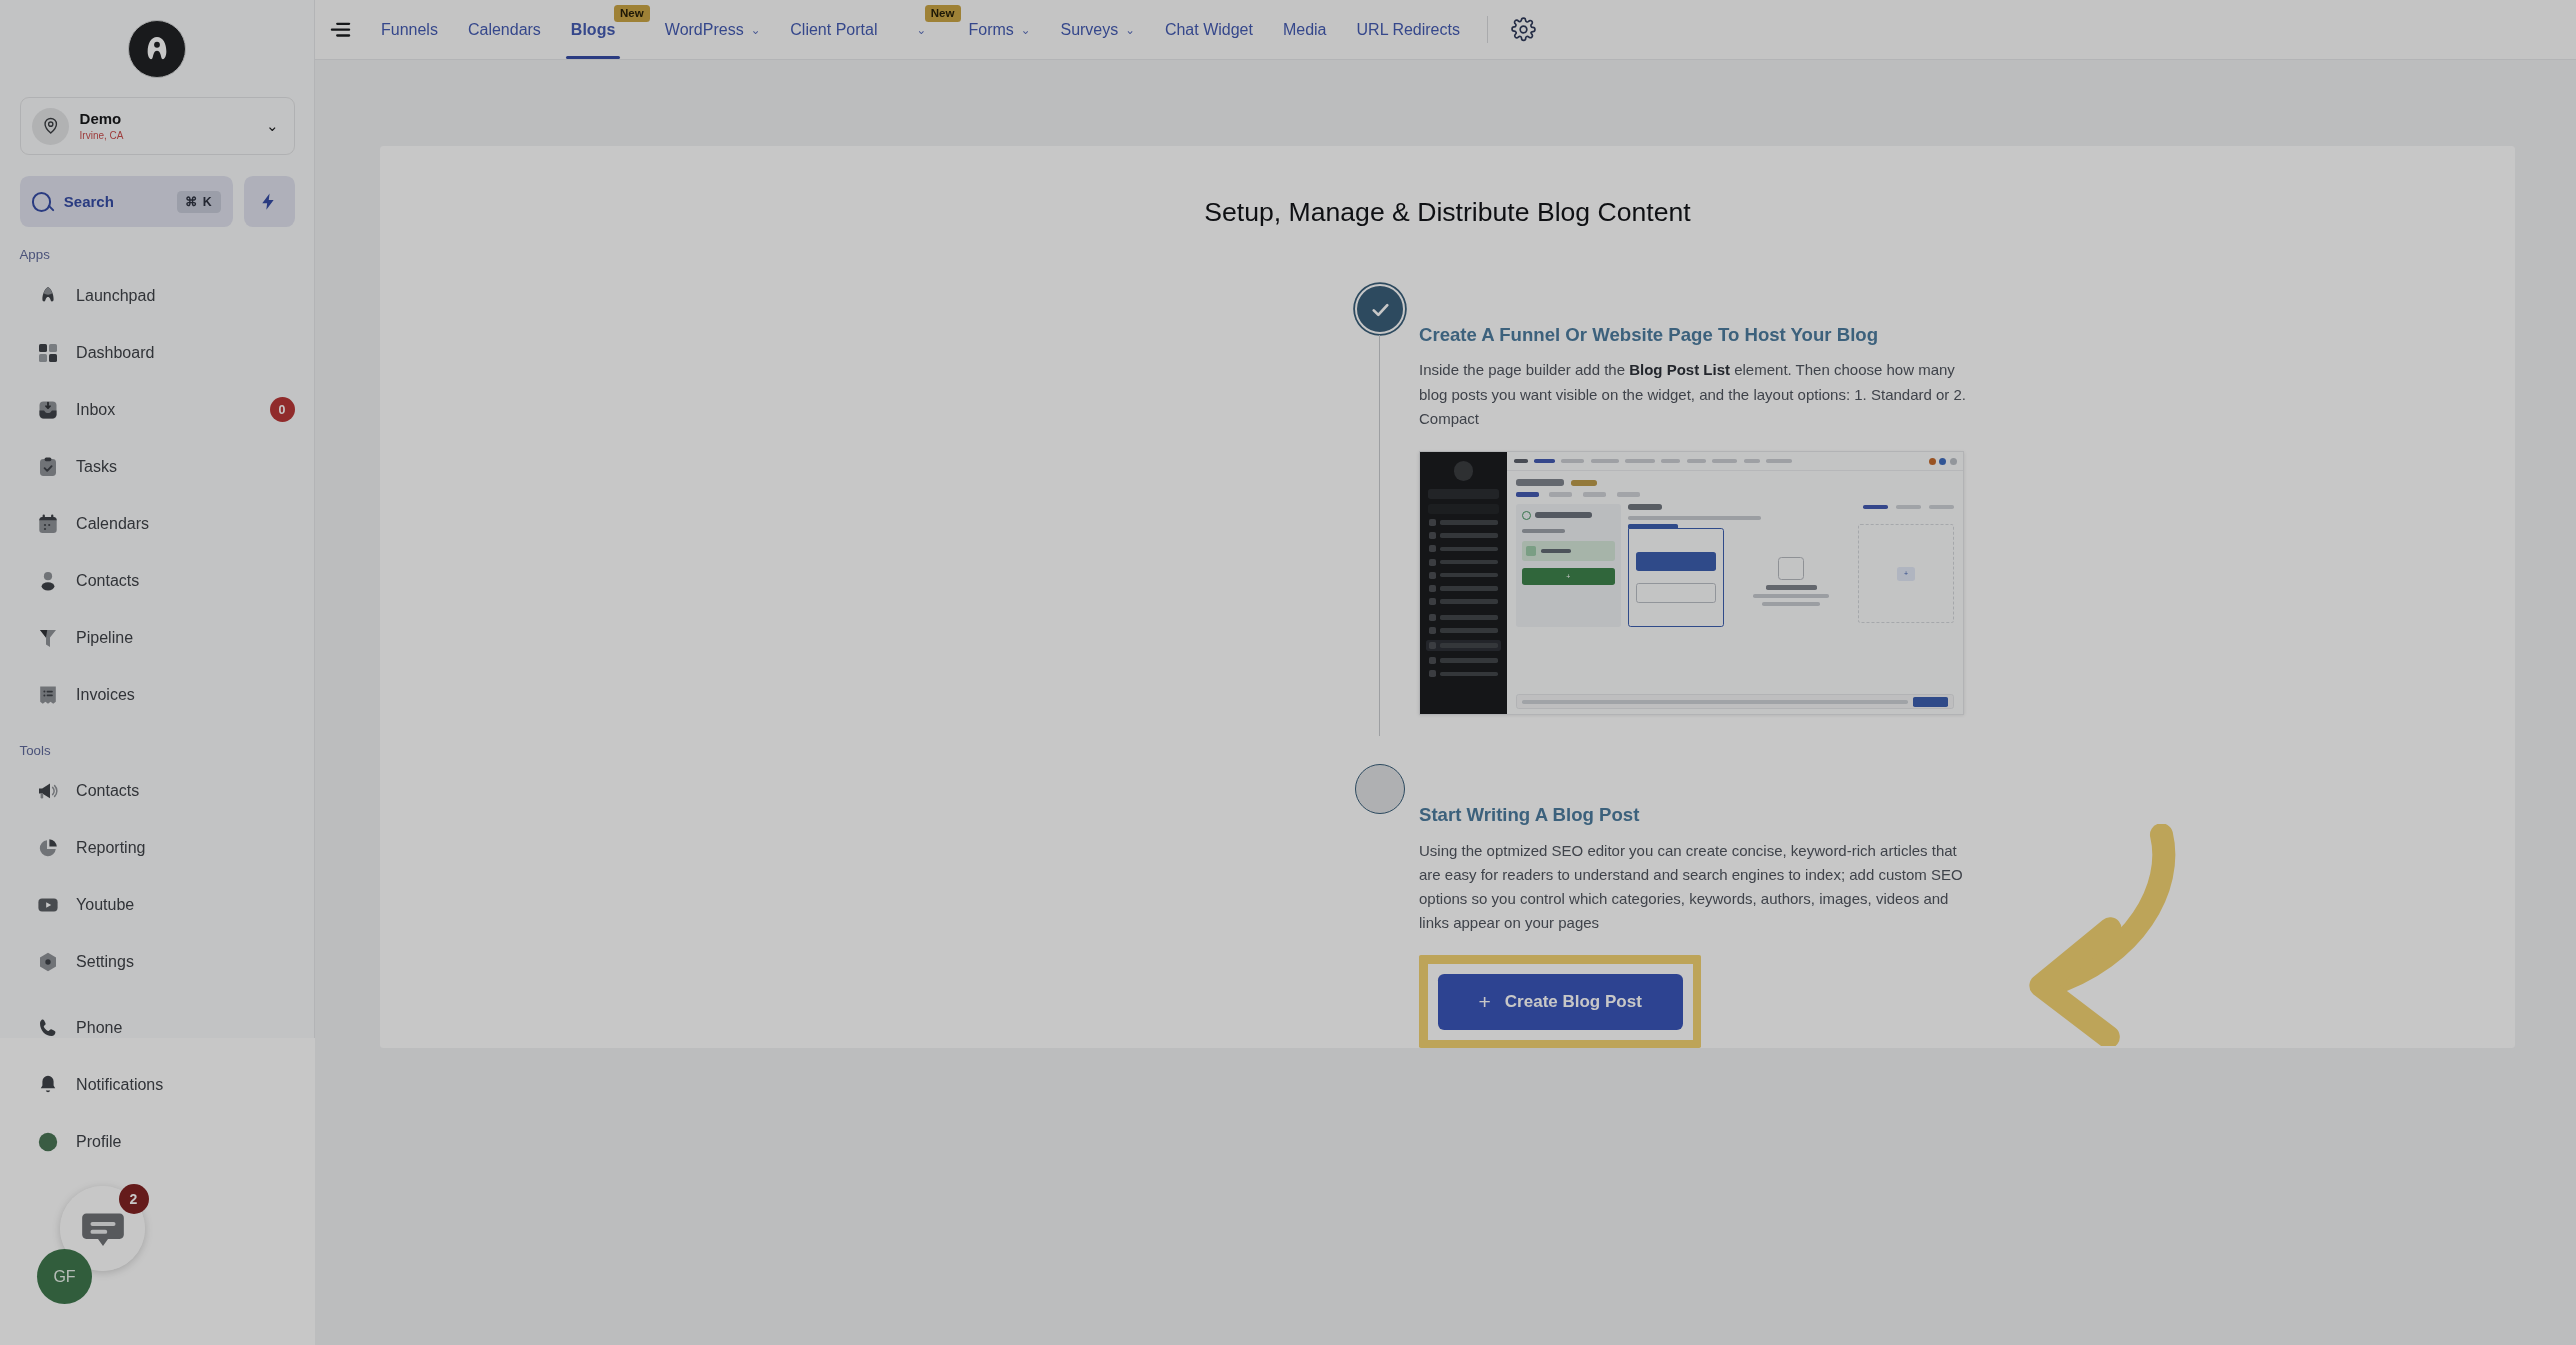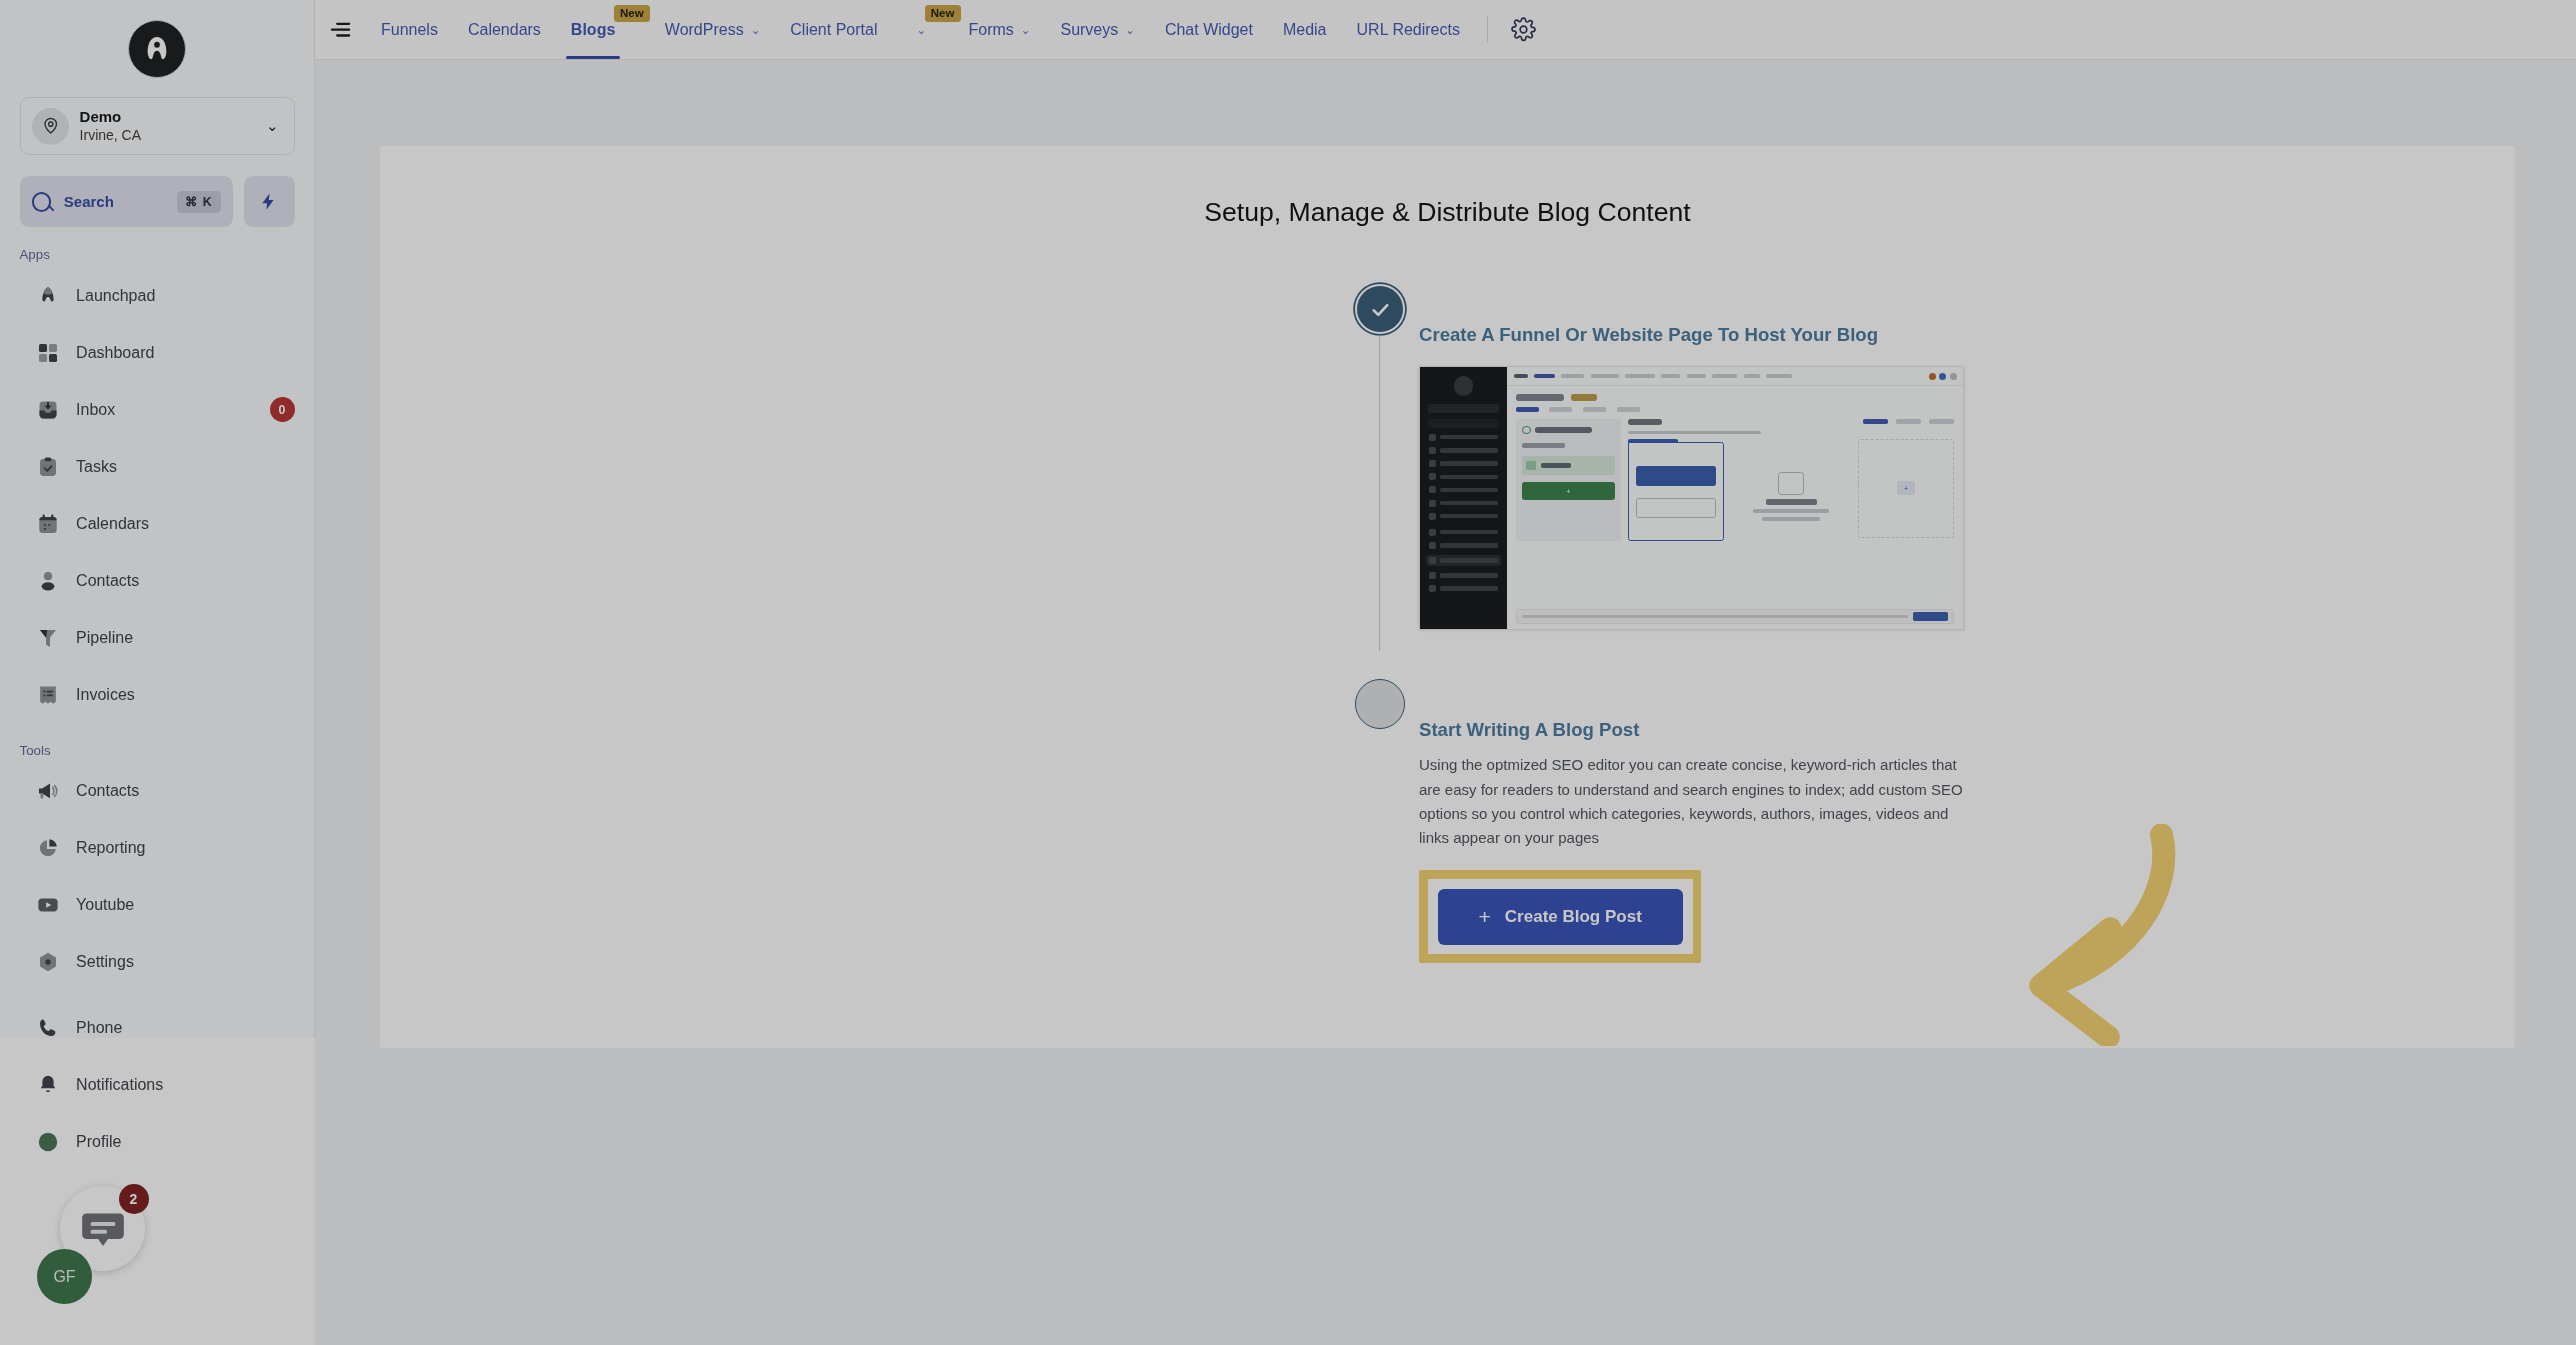--- a/index.html
+++ b/index.html
@@ -43,21 +43,21 @@
     background: transparent;
   }
   .loc-avatar {
     width: 37px; height: 37px; border-radius: 50%;
     background: #e2e4e7; display:flex; align-items:center; justify-content:center;
     flex: 0 0 auto;
   }
   .loc-avatar svg { width: 19.5px; height: 19.5px; stroke: #3b3f45; fill: none; stroke-width: 1.7; }
   .loc-text { flex: 1 1 auto; min-width: 0; }
   .loc-name { font-size: 15px; font-weight: 700; color: #16181c; line-height: 1.25; }
-  .loc-sub  { font-size: 14px; color: #404040; line-height: 1.3; }
+  .loc-sub  { font-size: 10px; color: #ef4444; line-height: 1.3; }
   .loc-chev { color:#16181c; font-size: 15px; padding-right: 3.5px; }
 
   .search-row { display:flex; gap: 10.6px; margin: 21px 19.5px 0 19.5px; }
   .search-box {
     flex: 1 1 auto; height: 51px; border-radius: 8.9px;
     background: #dfe2f3;
     display:flex; align-items:center; gap: 12.4px; padding: 0 12.4px;
   }
   .search-box .mag { width:19.5px;height:19.5px;border:2.1px solid #2c4bc7;border-radius:50%; position:relative; flex:0 0 auto;}
   .search-box .mag::after{content:"";position:absolute;width:8px;height:2.1px;background:#2c4bc7;transform:rotate(45deg);right:-5.3px;bottom:0px;border-radius:1.8px;}
@@ -532,20 +532,21 @@
           <div class="step-rail">
             <div class="circle done">
               <svg viewBox="0 0 24 24">
                   <path d="M5.5 12.8l4.4 4.4 8.6-9.4" stroke-linecap="round" stroke-linejoin="round"></path>
                 </svg>
             </div>
             <div class="rail-line"></div>
           </div>
           <div class="step-body">
             <div class="step-title">Create A Funnel Or Website Page To Host Your Blog</div>
+            <div class="step-desc"><span>Inside the page builder add the </span><b>Blog Post List</b><span> element. Then choose how many blog posts you want visible on the widget, and the layout options: 1. Standard or 2. Compact</span></div>
 
             <div class="thumb">
               <div class="thumb-side">
                 <div class="t-logo"></div>
                 <div class="t-pill"></div>
                 <div class="t-pill" style="background:#23262b;"></div>
                 <div class="t-row">
                     <i class="t-dot"></i>
                     <b class="t-bar"></b>
                   </div>

